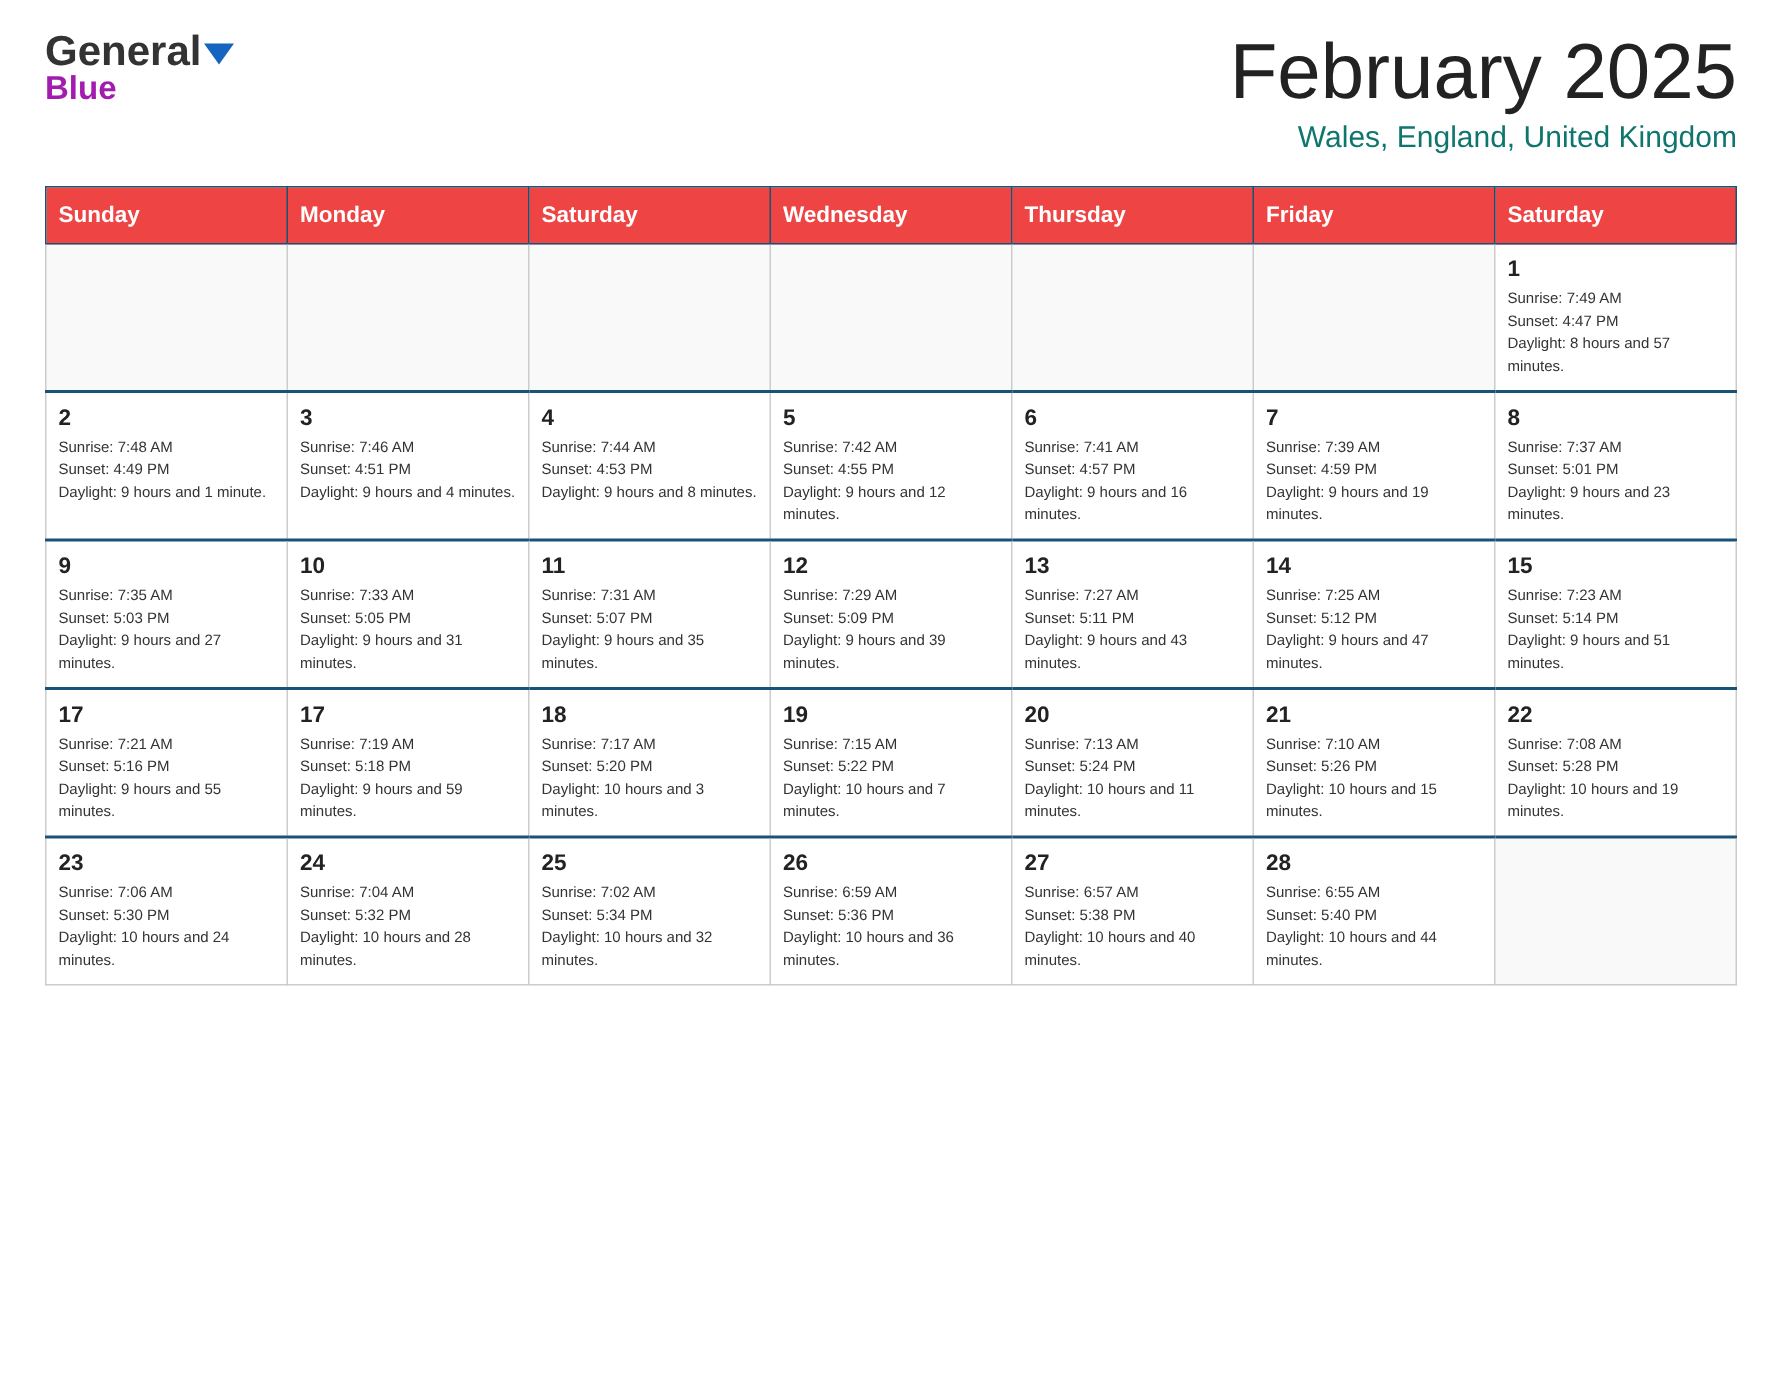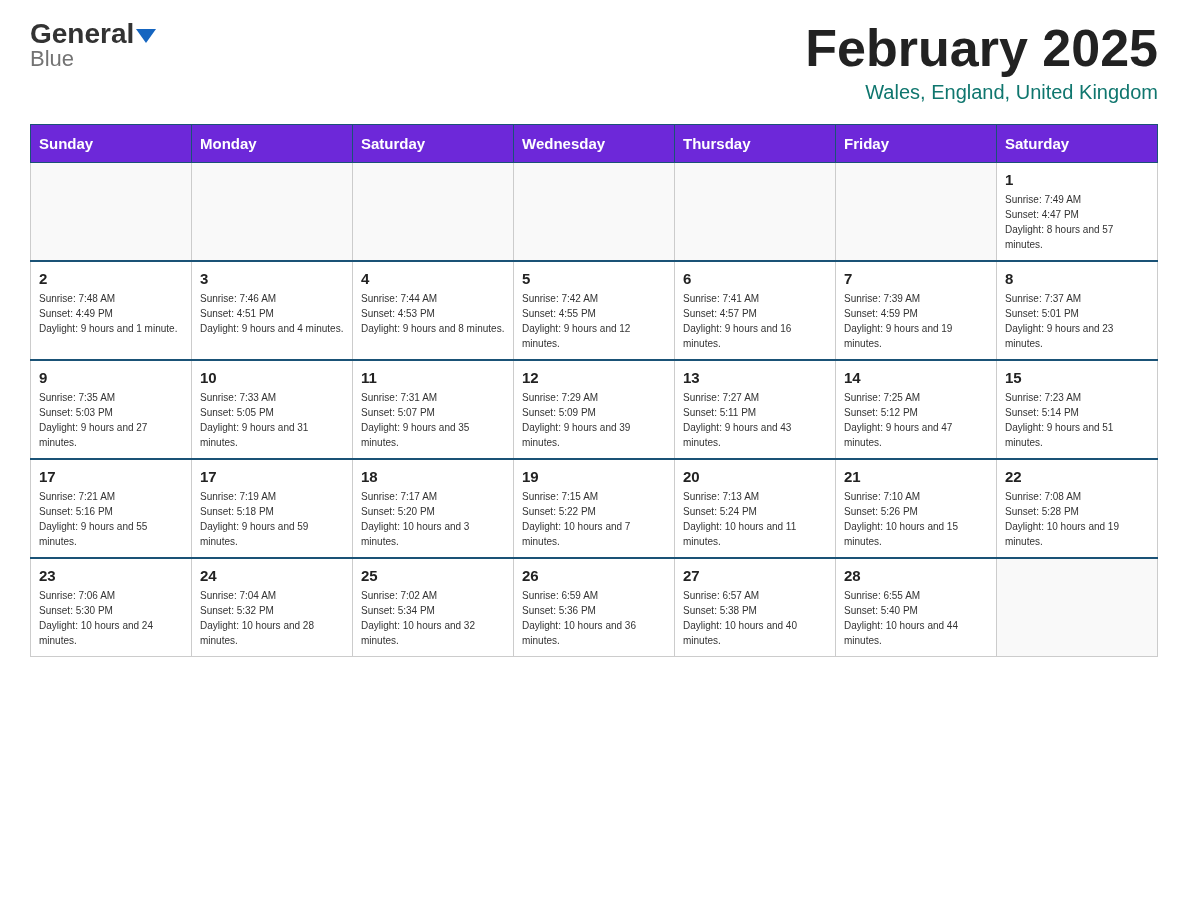--- a/index.html
+++ b/index.html
@@ -31,44 +31,44 @@
       height: 0;
       border-left: 10px solid transparent;
       border-right: 10px solid transparent;
       border-top: 14px solid #1565c0;
       display: inline-block;
       margin-left: 2px;
       vertical-align: middle;
     }
     .logo-bottom {
       font-size: 22px;
-      font-weight: normal;
-      color: #737373;
+      font-weight: bold;
+      color: #a21caf;
       margin-top: -2px;
     }
     .title-block {
       text-align: right;
     }
     .title-block h1 {
       font-size: 52px;
-      font-weight: bold;
+      font-weight: normal;
       color: #222;
       line-height: 1.1;
     }
     .title-block .subtitle {
       font-size: 20px;
       color: #0f766e;
       margin-top: 4px;
     }
     .calendar {
       width: 100%;
       border-collapse: collapse;
     }
     .calendar thead tr th {
-      background-color: #6d28d9;
+      background-color: #ef4444;
       color: #fff;
       font-size: 15px;
       font-weight: bold;
       padding: 10px 8px;
       text-align: left;
       border: 1px solid #1a5276;
     }
     .calendar tbody tr td {
       vertical-align: top;
       padding: 8px 8px;

